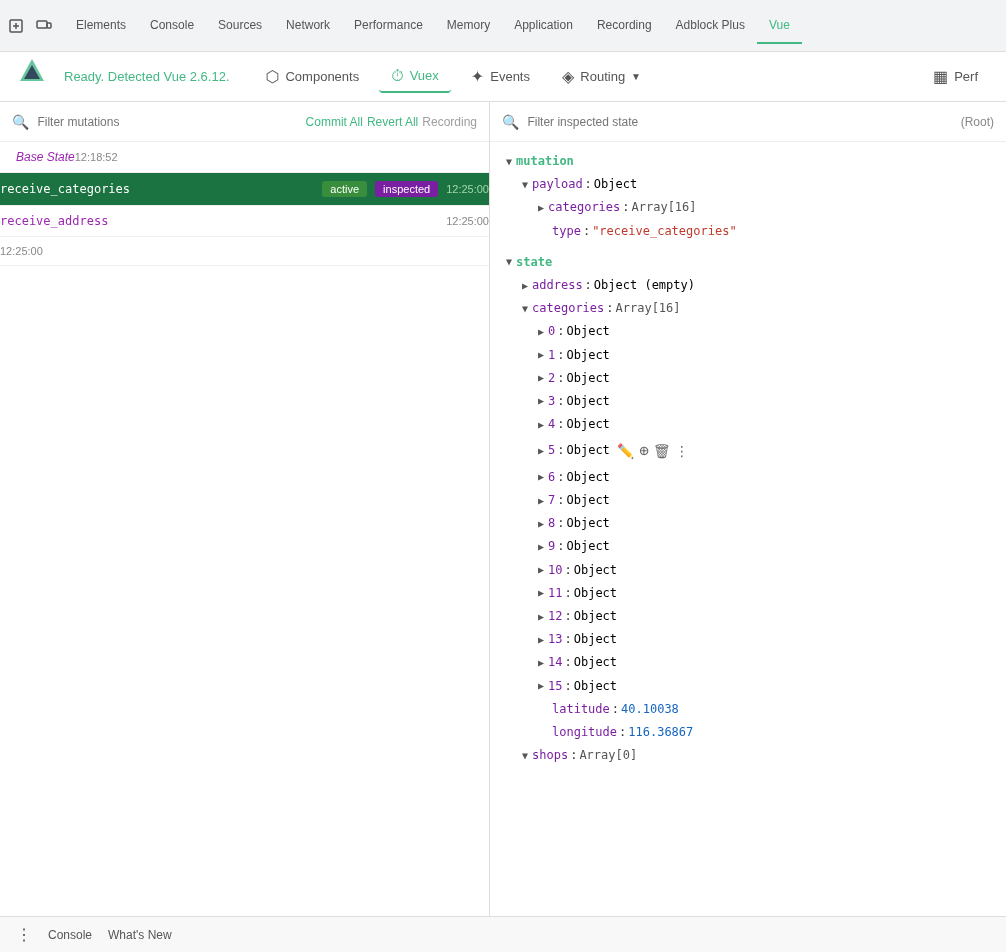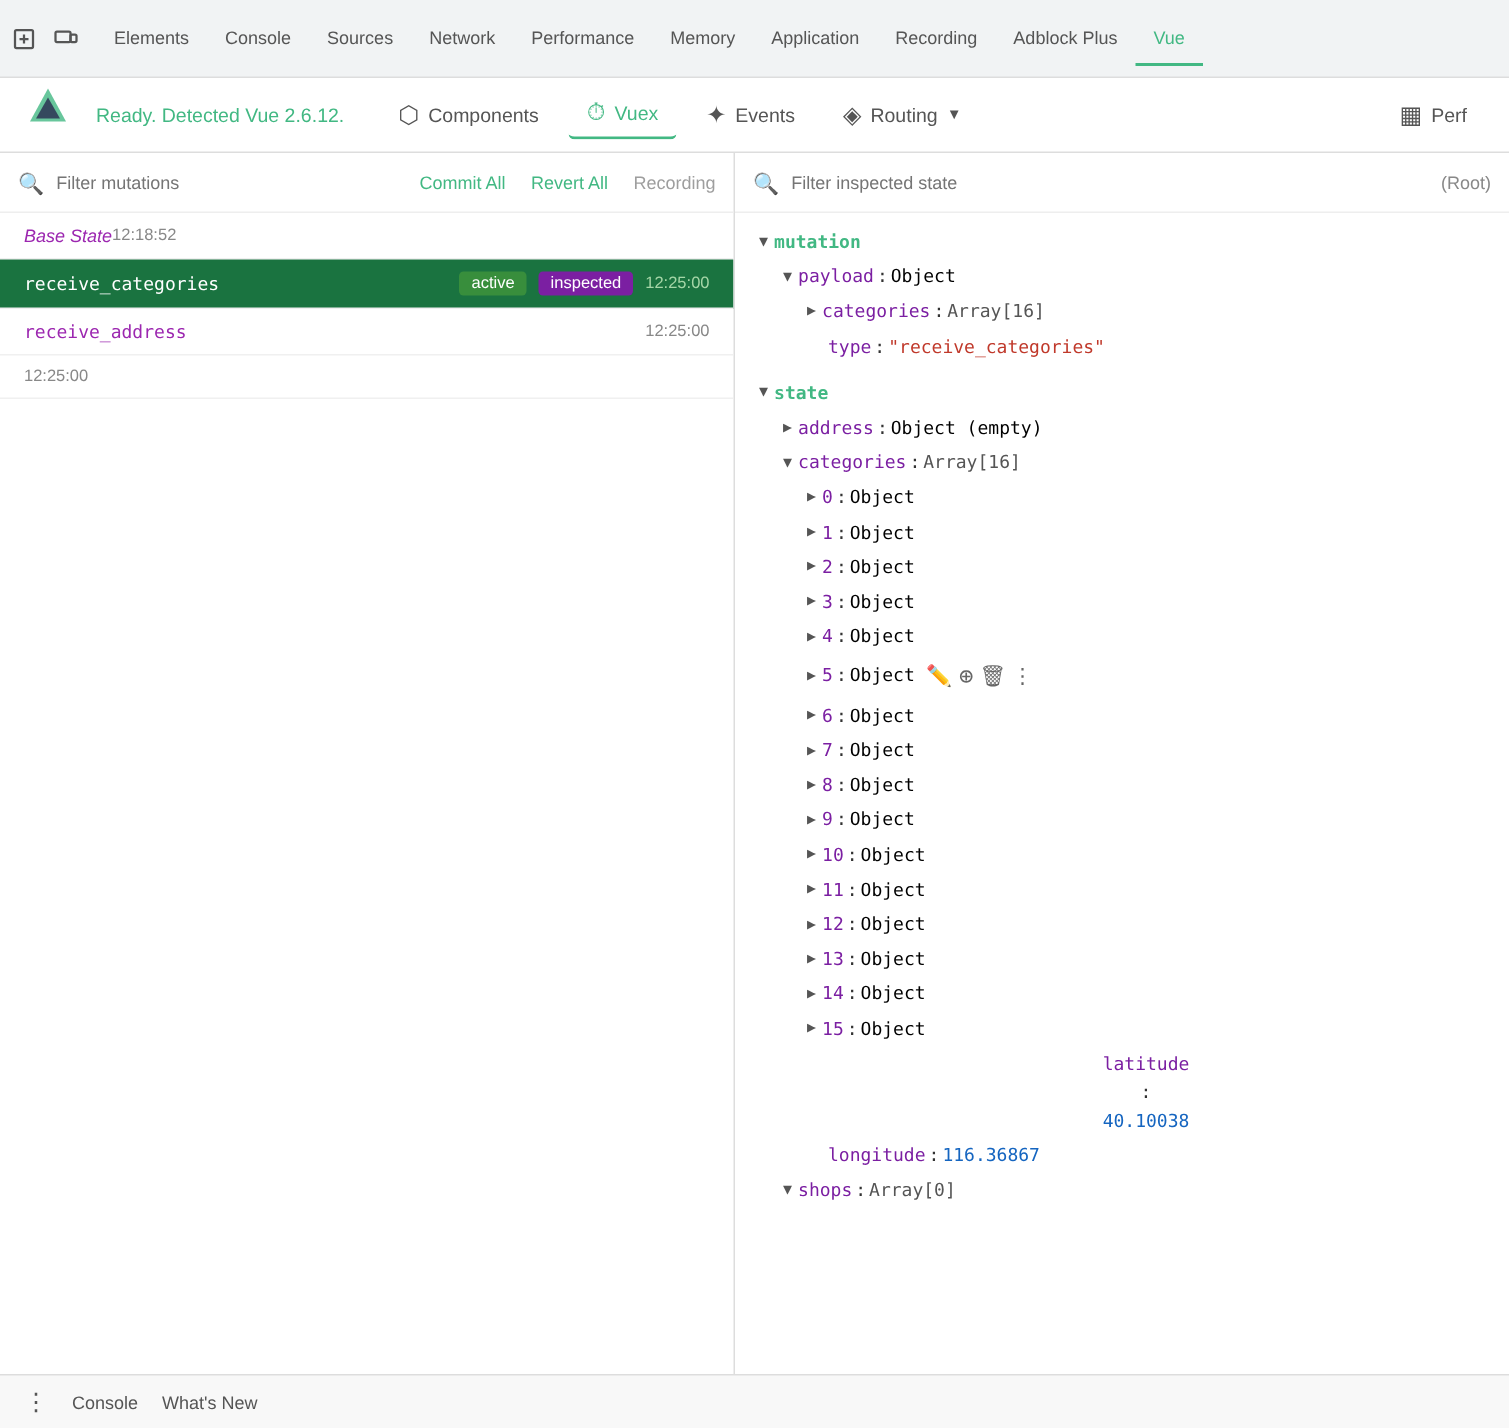--- a/index.html
+++ b/index.html
@@ -35,29 +35,29 @@
     .perf-btn { margin-left: auto; }
 
     
     .main-content { display: flex; flex: 1; overflow: hidden; }
 
     
     .left-panel { width: 490px; display: flex; flex-direction: column; border-right: 1px solid #ddd; flex-shrink: 0; }
     .panel-search { display: flex; align-items: center; padding: 6px 12px; border-bottom: 1px solid #eee; gap: 8px; height: 40px; }
     .panel-search input { flex: 1; border: none; outline: none; font-size: 12px; color: #333; background: transparent; }
     .panel-search-icon { color: #888; font-size: 14px; }
-    .panel-actions { display: flex; gap: 17px; }
+    .panel-actions { display: flex; gap: 4px; }
     .panel-action-btn { color: #42b883; font-size: 12px; cursor: pointer; background: none; border: none; }
     .panel-action-btn.recording { color: #9e9e9e; }
 
     
     .mutation-list { flex: 1; overflow-y: auto; }
     .mutation-base-state { display: flex; justify-content: flex-start; align-items: center; padding: 8px 16px; color: #9c27b0; font-size: 12px; border-bottom: 1px solid #f0f0f0; }
     .mutation-time { color: #888; font-size: 11px; }
-    .mutation-item { display: flex; align-items: center; padding: 8px 16px; border-bottom: 1px solid #f0f0f0; cursor: pointer; gap: 8px; }
+    .mutation-item { display: flex; align-items: center; padding: 8px 0; border-bottom: 1px solid #f0f0f0; cursor: pointer; gap: 8px; }
     .mutation-item.selected { background: #1a7340; color: #fff; }
     .mutation-item.selected .mutation-time { color: #a5d6a7; }
     .mutation-name { font-family: monospace; font-size: 12px; flex: 1; }
     .badge { padding: 2px 8px; border-radius: 3px; font-size: 11px; font-weight: 500; }
     .badge-active { background: #388e3c; color: #fff; }
     .badge-inspected { background: #7b1fa2; color: #fff; }
 
     
     .right-panel { flex: 1; display: flex; flex-direction: column; overflow: hidden; }
     .right-search { display: flex; align-items: center; padding: 6px 12px; border-bottom: 1px solid #eee; gap: 8px; height: 40px; }
@@ -360,21 +360,21 @@
         <span class="colon">:</span>
         <span class="val-object">Object</span>
       </div>
       <div class="tree-line" style="padding-left:32px;">
         <span class="tree-arrow">▶</span>
         <span class="key-name">15</span>
         <span class="colon">:</span>
         <span class="val-object">Object</span>
       </div>
 
-      <div class="tree-line" style="padding-left:32px;flex-direction:column;">
+      <div class="tree-line" style="padding-left:32px;">
         <span style="display:inline-block;width:14px;"></span>
         <span class="key-name">latitude</span>
         <span class="colon">:</span>
         <span class="val-number">40.10038</span>
       </div>
 
       <div class="tree-line" style="padding-left:32px;">
         <span style="display:inline-block;width:14px;"></span>
         <span class="key-name">longitude</span>
         <span class="colon">:</span>

